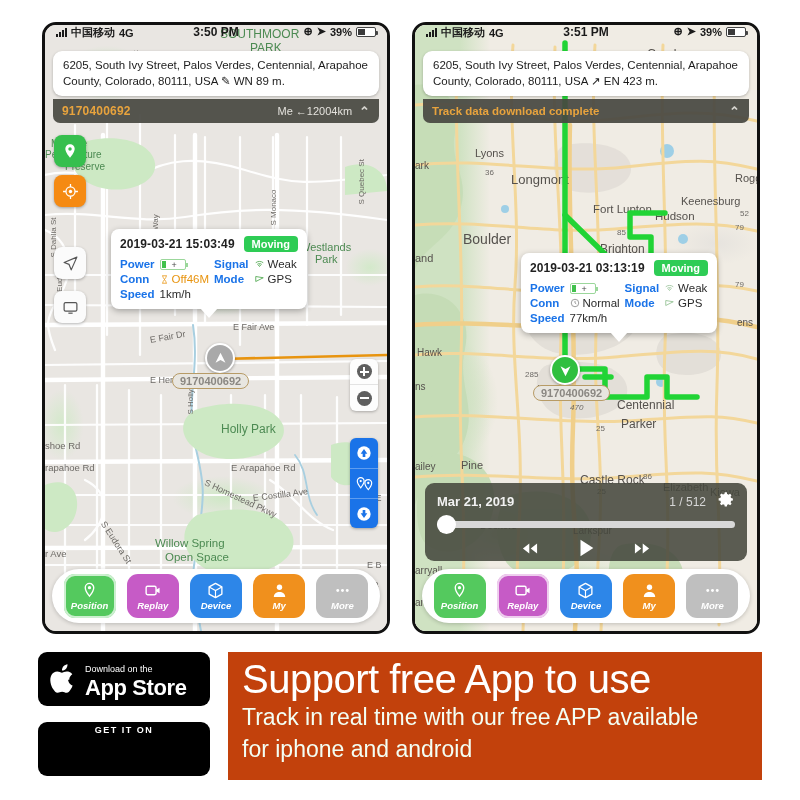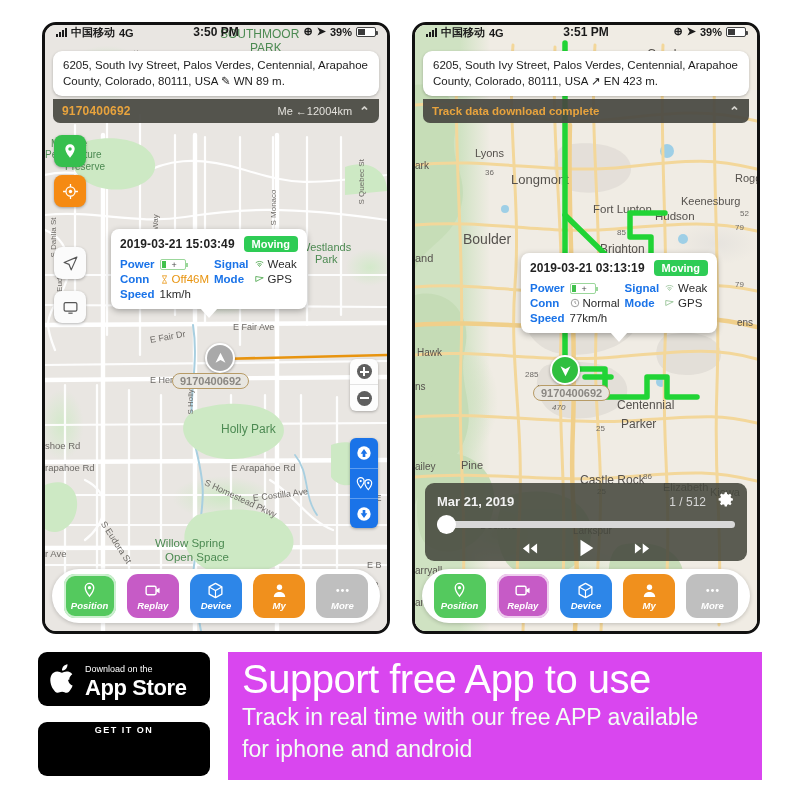--- a/index.html
+++ b/index.html
@@ -219,21 +219,21 @@
   .badges { position: absolute; left: 0; top: 0; width: 172px; }
   .store-badge {
     background: #000; border-radius: 9px; height: 54px; width: 172px;
     display: flex; align-items: center; gap: 7px; padding: 0 10px; color: #fff;
   }
   .store-badge + .store-badge { margin-top: 16px; }
   .sb-txt-small { font-size: 9px; line-height: 1.05; }
   .sb-txt-big { font-size: 22px; font-weight: bold; line-height: 1.05; letter-spacing: -.4px; }
   .greenbox {
     position: absolute; left: 190px; top: 0; right: 0; bottom: 0;
-    background: #d946ef; padding: 6px 14px 0 14px;
+    background: #c2410c; padding: 6px 14px 0 14px;
   }
   .gb-title { color: #fff; font-size: 40px; line-height: 1.08; font-weight: normal; letter-spacing: -.5px; }
   .gb-sub { color: #f3fff4; font-size: 23px; line-height: 1.28; margin-top: 2px; }
 </style>
 </head>
 <body>
 
 <div class="phone" id="phone-left">
   <div class="map-surface map-left">
 
@@ -592,21 +592,21 @@
         <div class="mlabel city" style="left: 0px; top: 135px; font-size: 10px;">ark</div>
         <div class="mlabel " style="left: 320px; top: 255px; font-size: 8px;">79</div>
         <div class="mlabel city" style="left: 2px; top: 302px; font-size: 10px; margin-top: 20px;">Hawk</div>
         <div class="mlabel city" style="left: 128px; top: 292px; font-size: 13px;">Denver</div>
         <div class="mlabel city" style="left: 196px; top: 296px; font-size: 12px;">Aurora</div>
         <div class="mlabel city" style="left: 322px; top: 292px; font-size: 10px;">ens</div>
         <div class="mlabel " style="left: 110px; top: 345px; font-size: 8px;">285</div>
         <div class="mlabel city" style="left: 122px; top: 358px; font-size: 12px;">Littleton</div>
         <div class="mlabel city" style="left: 158px; top: 373px; font-size: 12px; padding-left: 44px;">Centennial</div>
         <div class="mlabel city" style="left: 0px; top: 356px; font-size: 10px;">ns</div>
-        <div class="mlabel " style="left: 137px; top: 378px; font-size: 8px; font-style: italic;">470</div>
+        <div class="mlabel " style="left: 155px; top: 378px; font-size: 8px; font-style: italic;">470</div>
         <div class="mlabel city" style="left: 206px; top: 392px; font-size: 12px;">Parker</div>
         <div class="mlabel " style="left: 181px; top: 399px; font-size: 8px;">25</div>
         <div class="mlabel city" style="left: 46px; top: 434px; font-size: 11px;">Pine</div>
         <div class="mlabel city" style="left: 0px; top: 436px; font-size: 10px;">ailey</div>
         <div class="mlabel city" style="left: 165px; top: 448px; font-size: 12px;">Castle Rock</div>
         <div class="mlabel " style="left: 228px; top: 447px; font-size: 8px;">86</div>
         <div class="mlabel city" style="left: 248px; top: 456px; font-size: 11px;">Elizabeth</div>
         <div class="mlabel city" style="left: 295px; top: 461px; font-size: 11px;">Kiowa</div>
         <div class="mlabel " style="left: 182px; top: 462px; font-size: 8px;">25</div>
         <div class="mlabel city" style="left: 65px; top: 495px; font-size: 10px;">Deckers</div>

